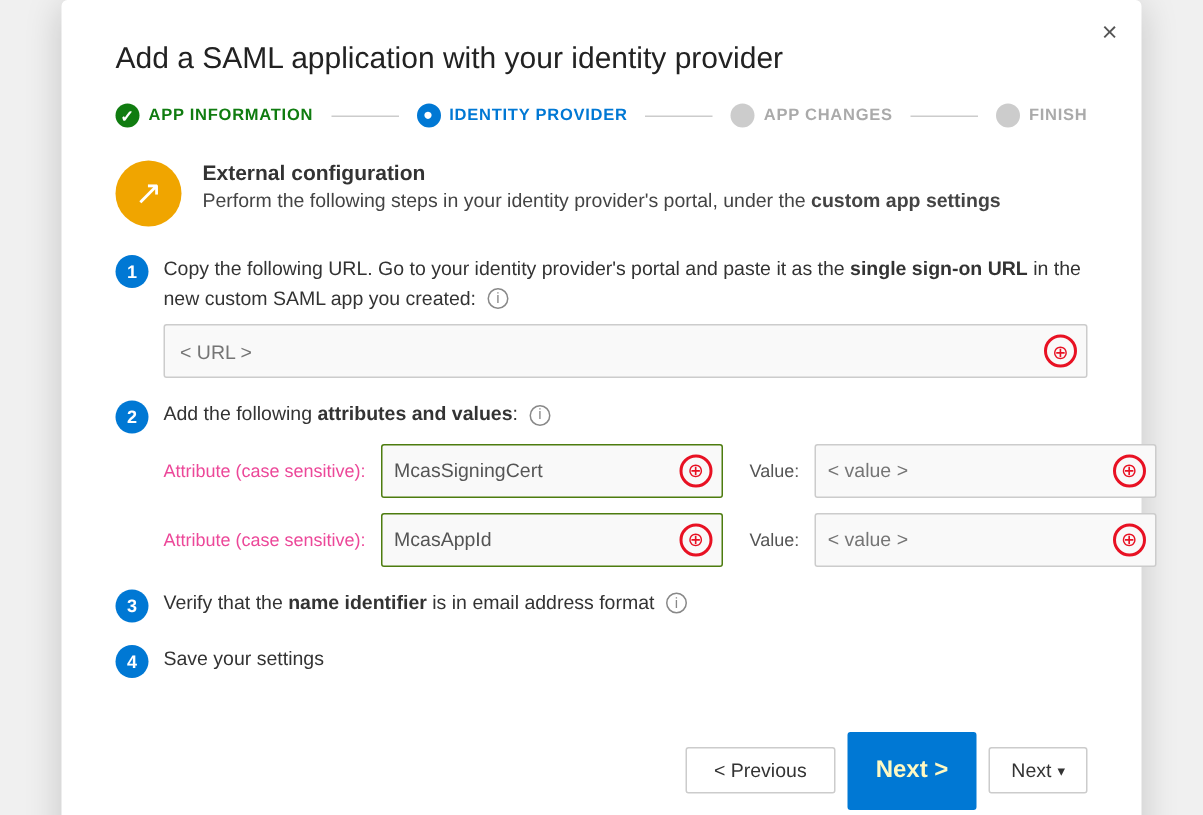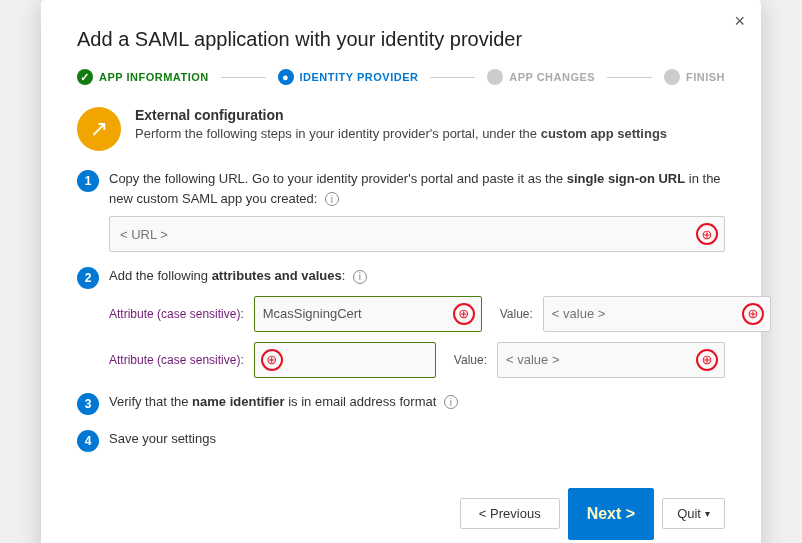--- a/index.html
+++ b/index.html
@@ -166,21 +166,21 @@
       color: #e81123;
       font-size: 13px;
     }
     
     .attr-row {
       display: flex;
       align-items: center;
       margin-top: 10px;
       gap: 10px;
     }
-    .attr-label { font-size: 12px; color: #701a75; flex-shrink: 0; }
+    .attr-label { font-size: 12px; color: #ec4899; flex-shrink: 0; }
     .attr-field-wrap {
       display: flex;
       align-items: center;
       border: 1px solid #4d7c0f;
       border-radius: 2px;
       background: #f9f9f9;
       flex: 1;
     }
     .attr-field {
       flex: 1;
@@ -344,20 +344,21 @@
           <input class="value-field" type="text" value="" placeholder="&lt; value &gt;" style="">
           <button class="copy-btn">
             <div class="copy-icon">⊕</div>
           </button>
         </div>
       </div>
 
       <div class="attr-row">
         <span class="attr-label">Attribute (case sensitive):</span>
         <div class="attr-field-wrap">
+          <input class="attr-field" type="text" value="McasAppId" style="">
           <button class="copy-btn">
             <div class="copy-icon">⊕</div>
           </button>
         </div>
         <span class="value-label">Value:</span>
         <div class="value-field-wrap">
           <input class="value-field" type="text" value="" placeholder="&lt; value &gt;" style="">
           <button class="copy-btn">
             <div class="copy-icon">⊕</div>
           </button>
@@ -380,17 +381,17 @@
     <div class="step-num">4</div>
     <div class="step-content">
       <div class="step-text">Save your settings</div>
     </div>
   </div>
 
   <div class="footer">
     <button class="btn-prev">&lt; Previous</button>
     <button class="btn-next">Next &gt;</button>
     <button class="btn-quit">
-      <span>Quit</span>
+      <span>Next</span>
       <span class="chevron-down">▾</span>
     </button>
   </div>
 </div>
 
 </body></html>

